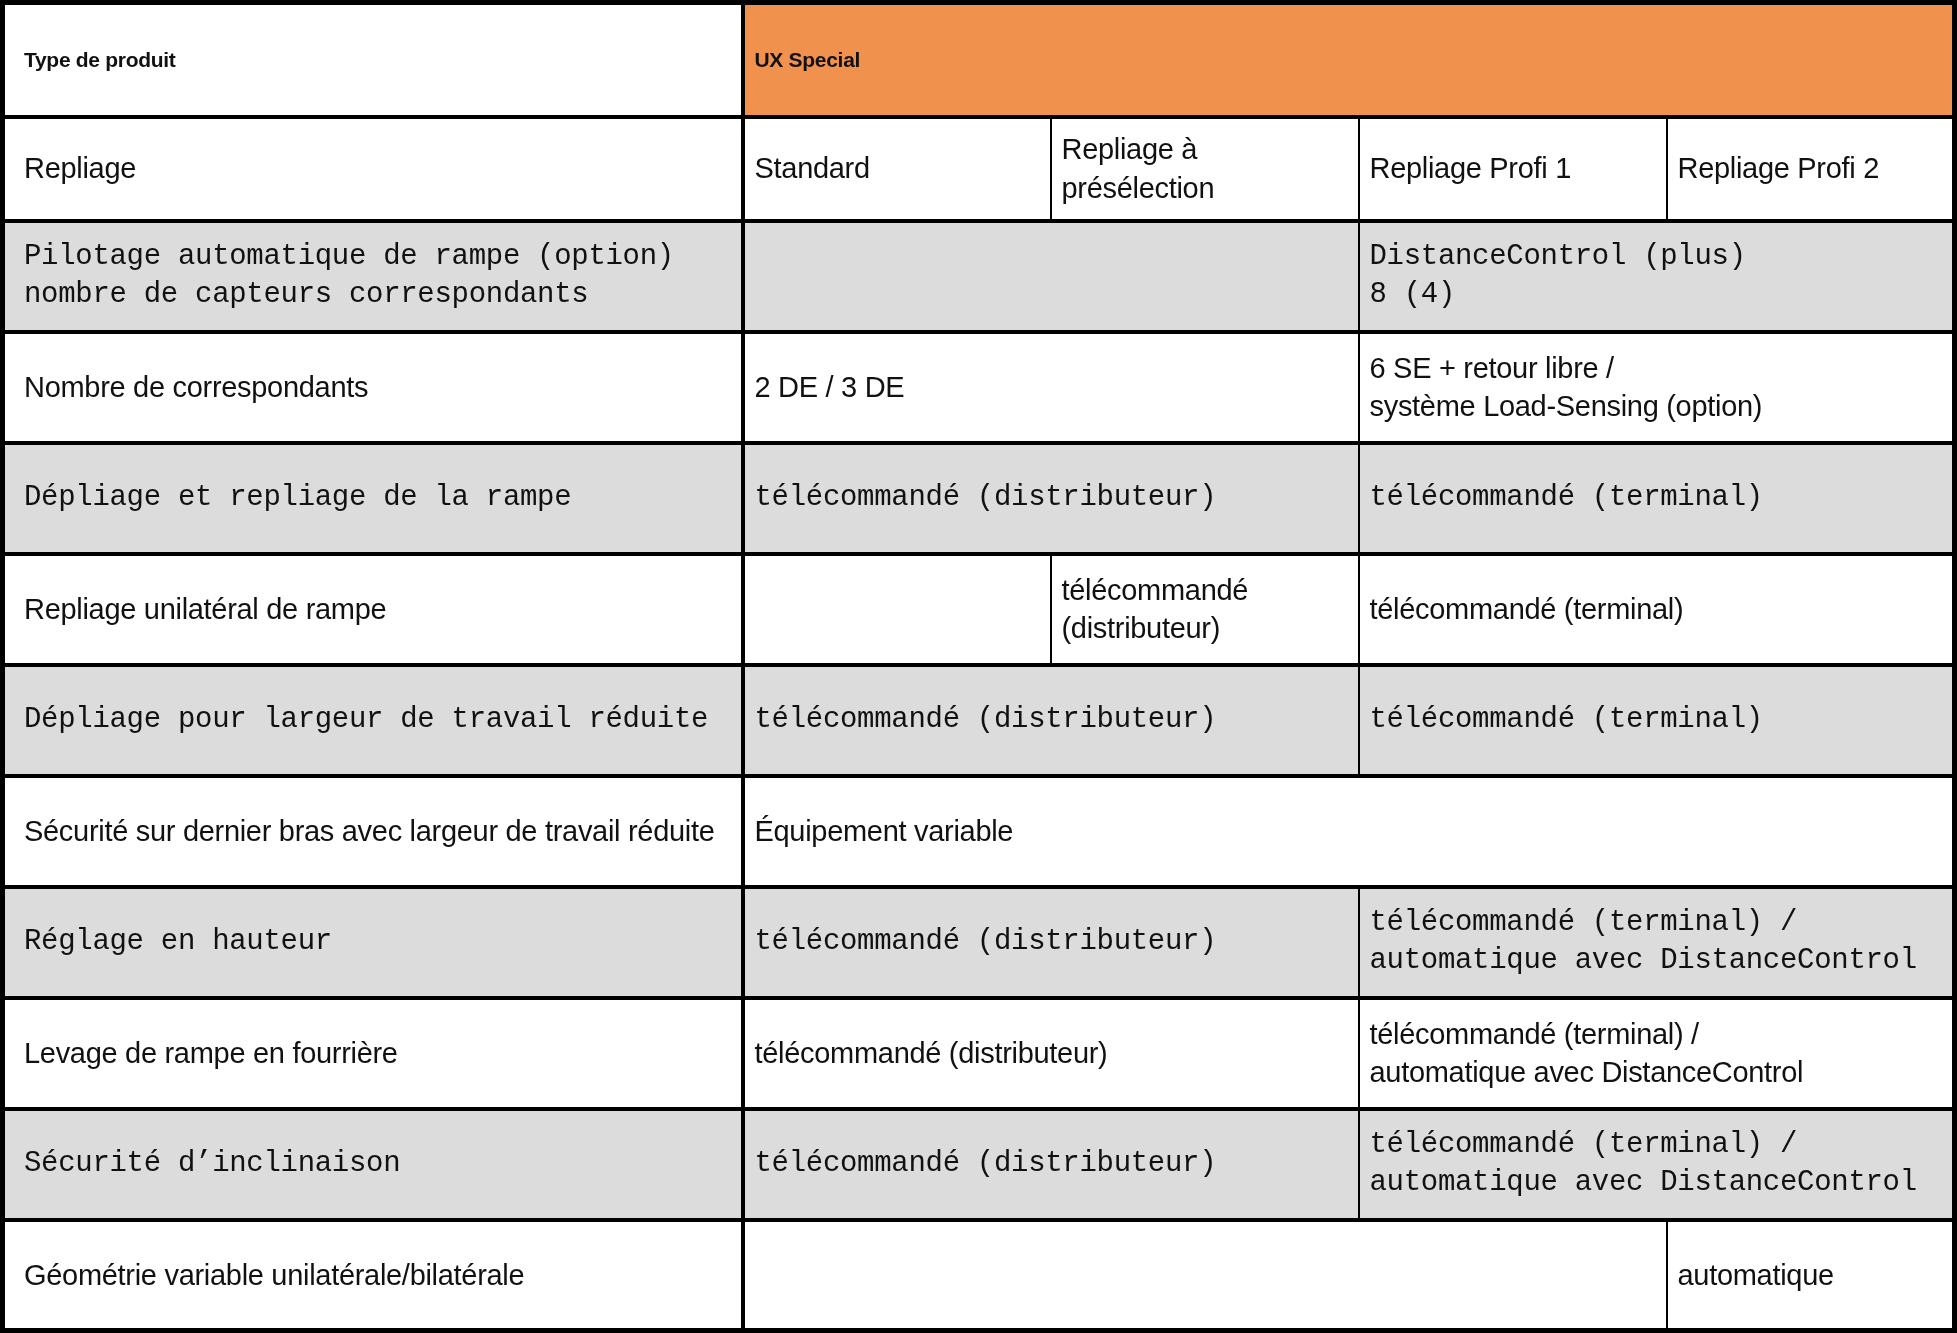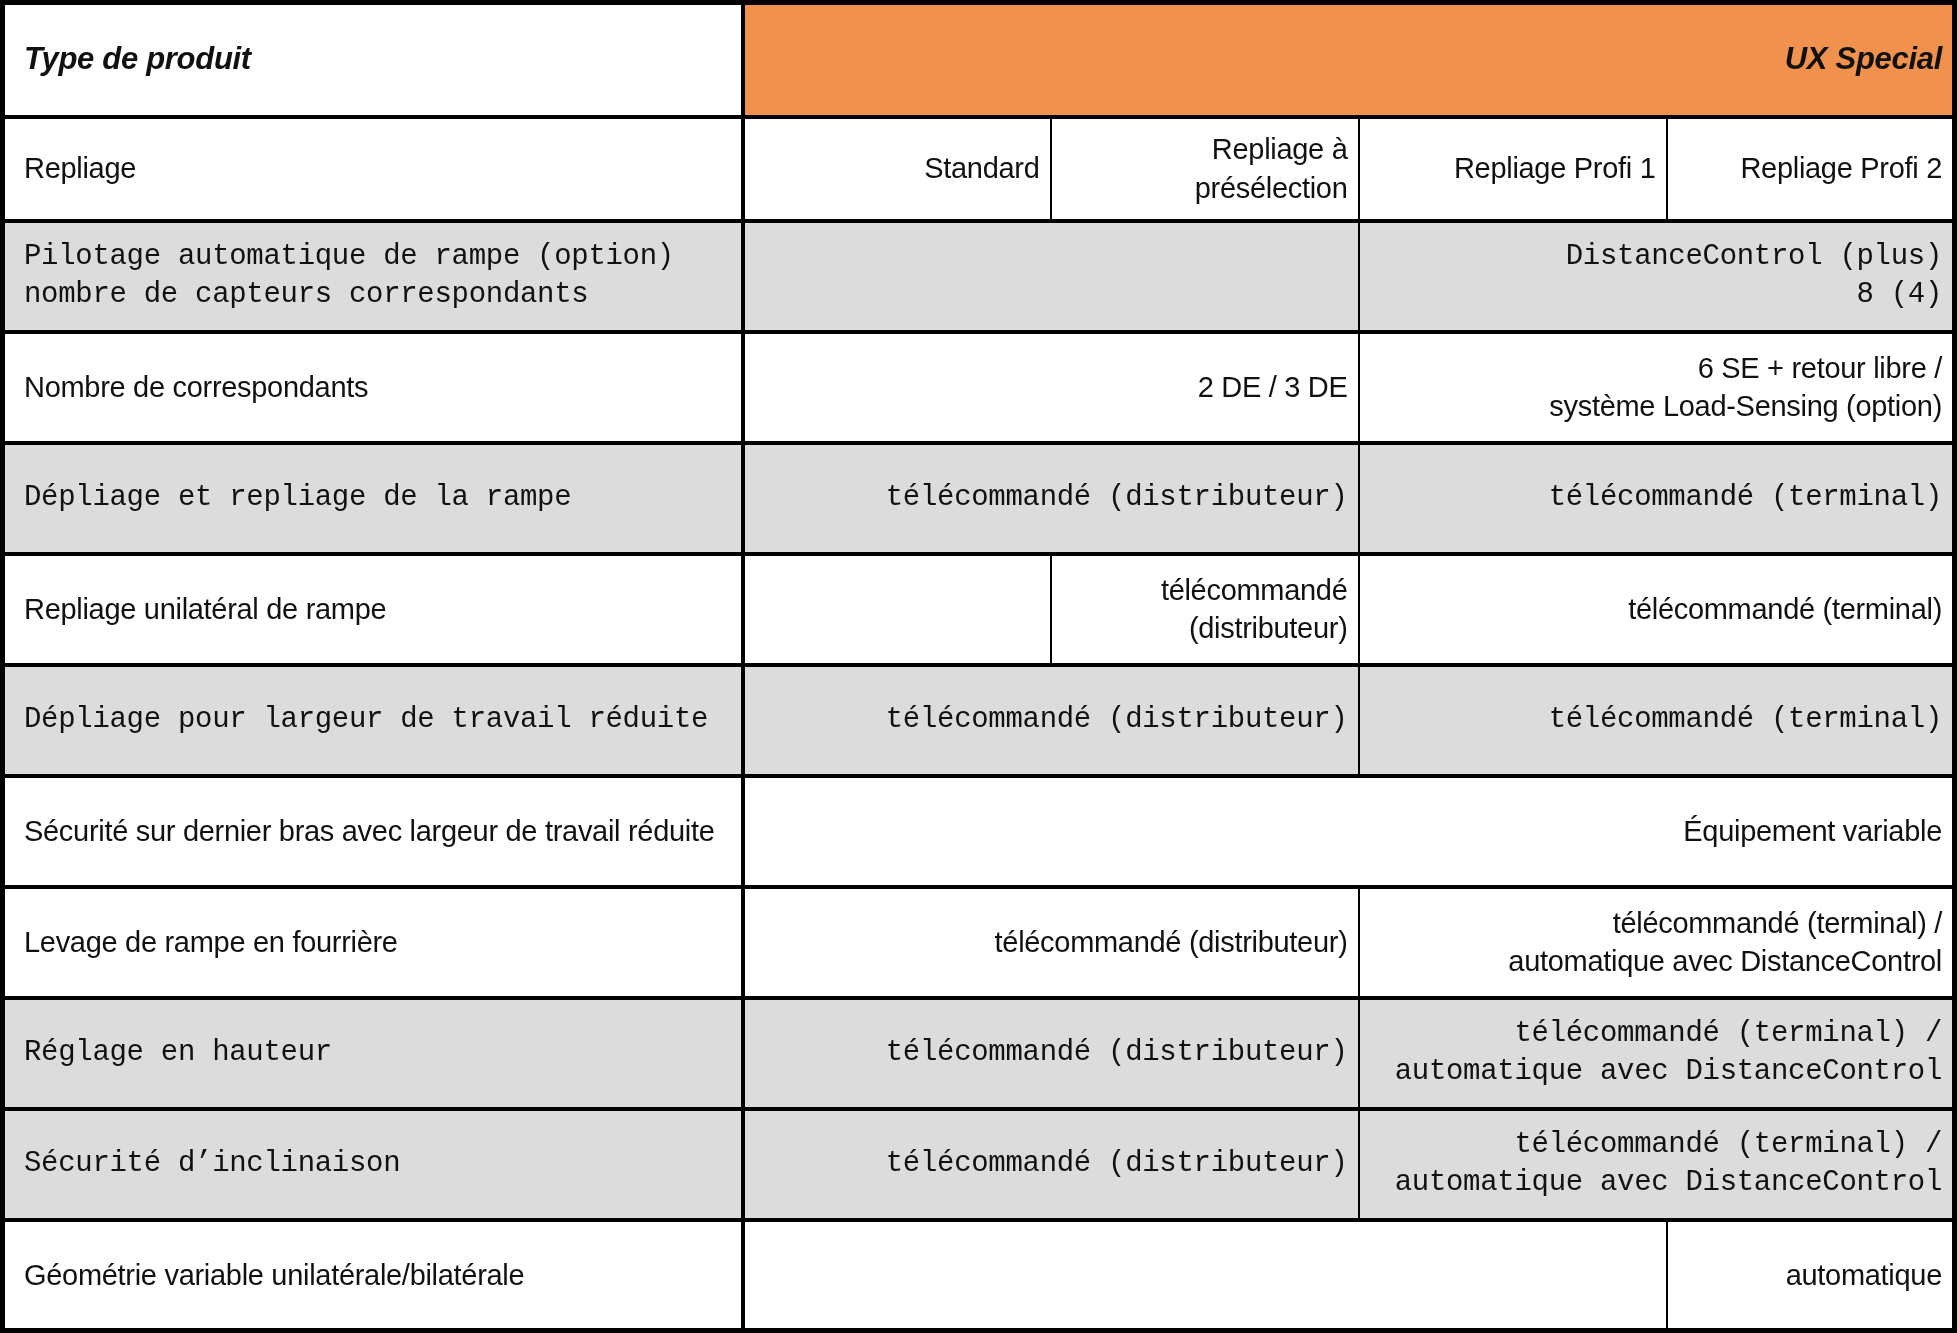--- a/index.html
+++ b/index.html
@@ -38,27 +38,27 @@
     white-space: pre-line;
     overflow: hidden;
   }
   td.label {
     text-align: left;
     padding: 4px 12px 4px 19px;
     border-right: 4px solid var(--border);
     background: #ffffff;
   }
   td.val {
-    text-align: right;
+    text-align: left;
     padding: 4px 10px;
     background: #ffffff;
   }
   tr.gray td { background: var(--gray); font-family: Liberation Mono, monospace; }
   tr.row-title { height: 114px; }
-  tr.row-title td { font-weight: bold; font-size: 31px; font-style: italic; }
+  tr.row-title td { font-weight: bold; font-size: 21px; }
   tr.row-title td.orange { background: var(--orange); }
   tr.row-cols { height: 104px; }
   tr.row-data { height: 111px; }
 </style>
 </head>
 <body>
 
 <table class="spec">
   <colgroup>
     <col style="width:740px">
@@ -108,28 +108,28 @@
       </tr>
       <tr class="row-data gray">
         <td class="label">Dépliage pour largeur de travail réduite</td>
         <td class="val" colspan="2">télécommandé (distributeur)</td>
         <td class="val" colspan="2">télécommandé (terminal)</td>
       </tr>
       <tr class="row-data">
         <td class="label">Sécurité sur dernier bras avec largeur de travail réduite</td>
         <td class="val" colspan="4">Équipement variable</td>
       </tr>
-      <tr class="row-data">
-        <td class="label">Levage de rampe en fourrière</td>
+      <tr class="row-data gray">
+        <td class="label">Réglage en hauteur</td>
         <td class="val" colspan="2">télécommandé (distributeur)</td>
         <td class="val" colspan="2">télécommandé (terminal) /
 automatique avec DistanceControl</td>
       </tr>
-      <tr class="row-data gray">
-        <td class="label">Réglage en hauteur</td>
+      <tr class="row-data">
+        <td class="label">Levage de rampe en fourrière</td>
         <td class="val" colspan="2">télécommandé (distributeur)</td>
         <td class="val" colspan="2">télécommandé (terminal) /
 automatique avec DistanceControl</td>
       </tr>
       <tr class="row-data gray">
         <td class="label">Sécurité d’inclinaison</td>
         <td class="val" colspan="2">télécommandé (distributeur)</td>
         <td class="val" colspan="2">télécommandé (terminal) /
 automatique avec DistanceControl</td>
       </tr>

